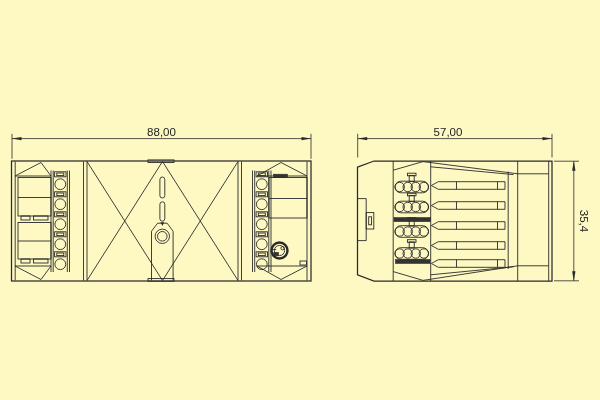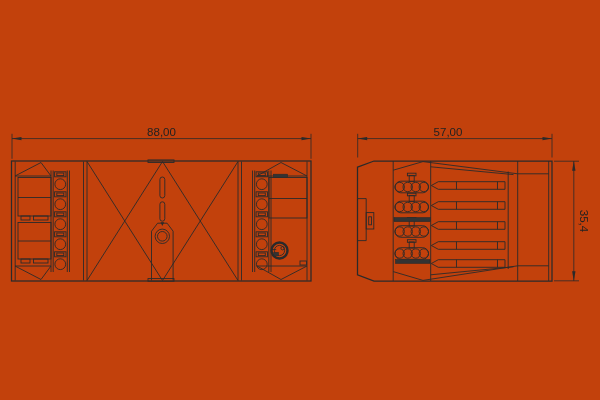--- a/index.html
+++ b/index.html
@@ -1,19 +1,19 @@
 <!DOCTYPE html>
 <html><head>
 <meta charset="utf-8">
 <style>
   html, body { margin: 0; padding: 0; }
   body { background: #e8e8e8; }
   .canvas {
     width: 600px; height: 400px;
-    background: #c2410c;
+    background: #fef9c3;
     position: relative;
     overflow: hidden;
     font-family: "Liberation Sans", sans-serif;
   }
   svg { display: block; }
   svg text {
     font-family: "Liberation Sans", sans-serif;
     font-size: 11.5px;
     fill: #222222;
   }

